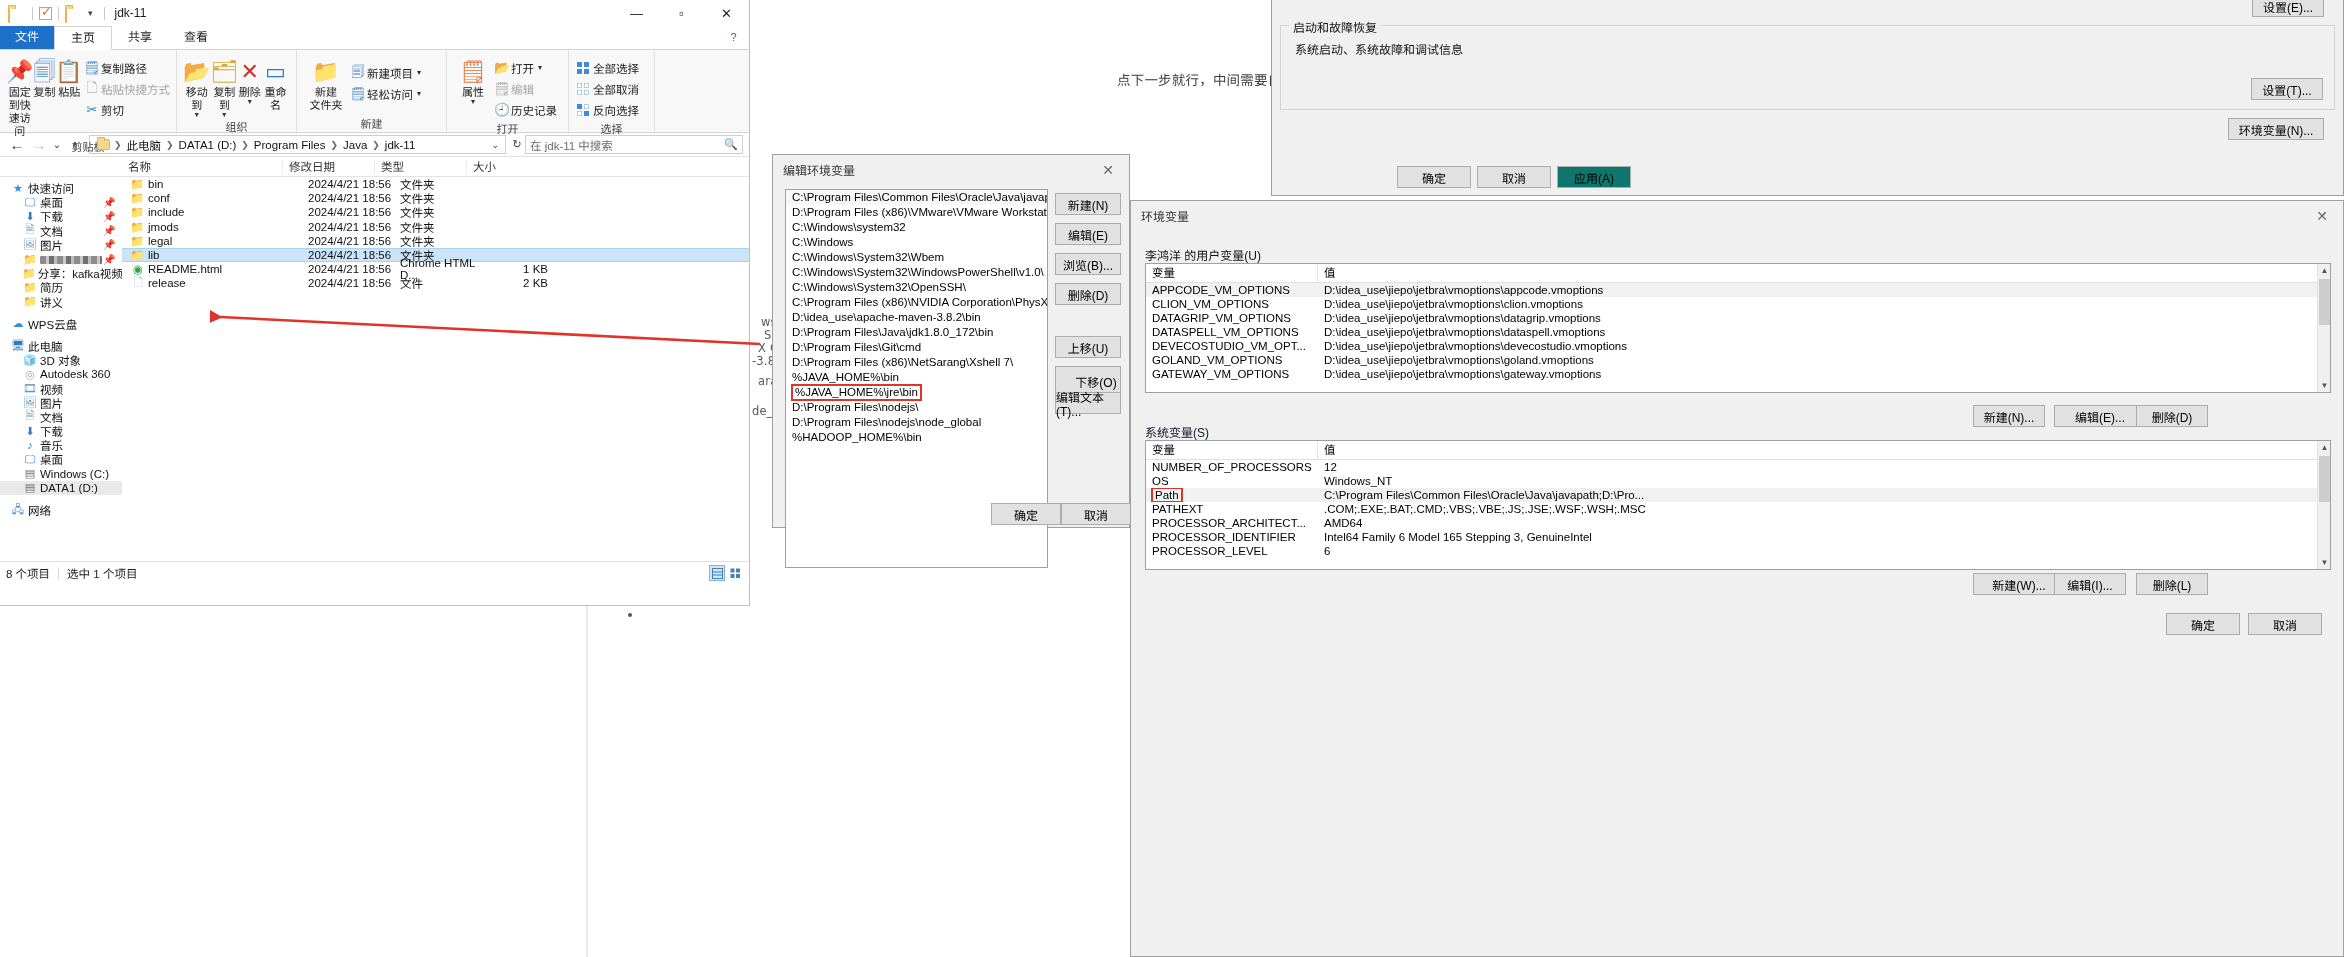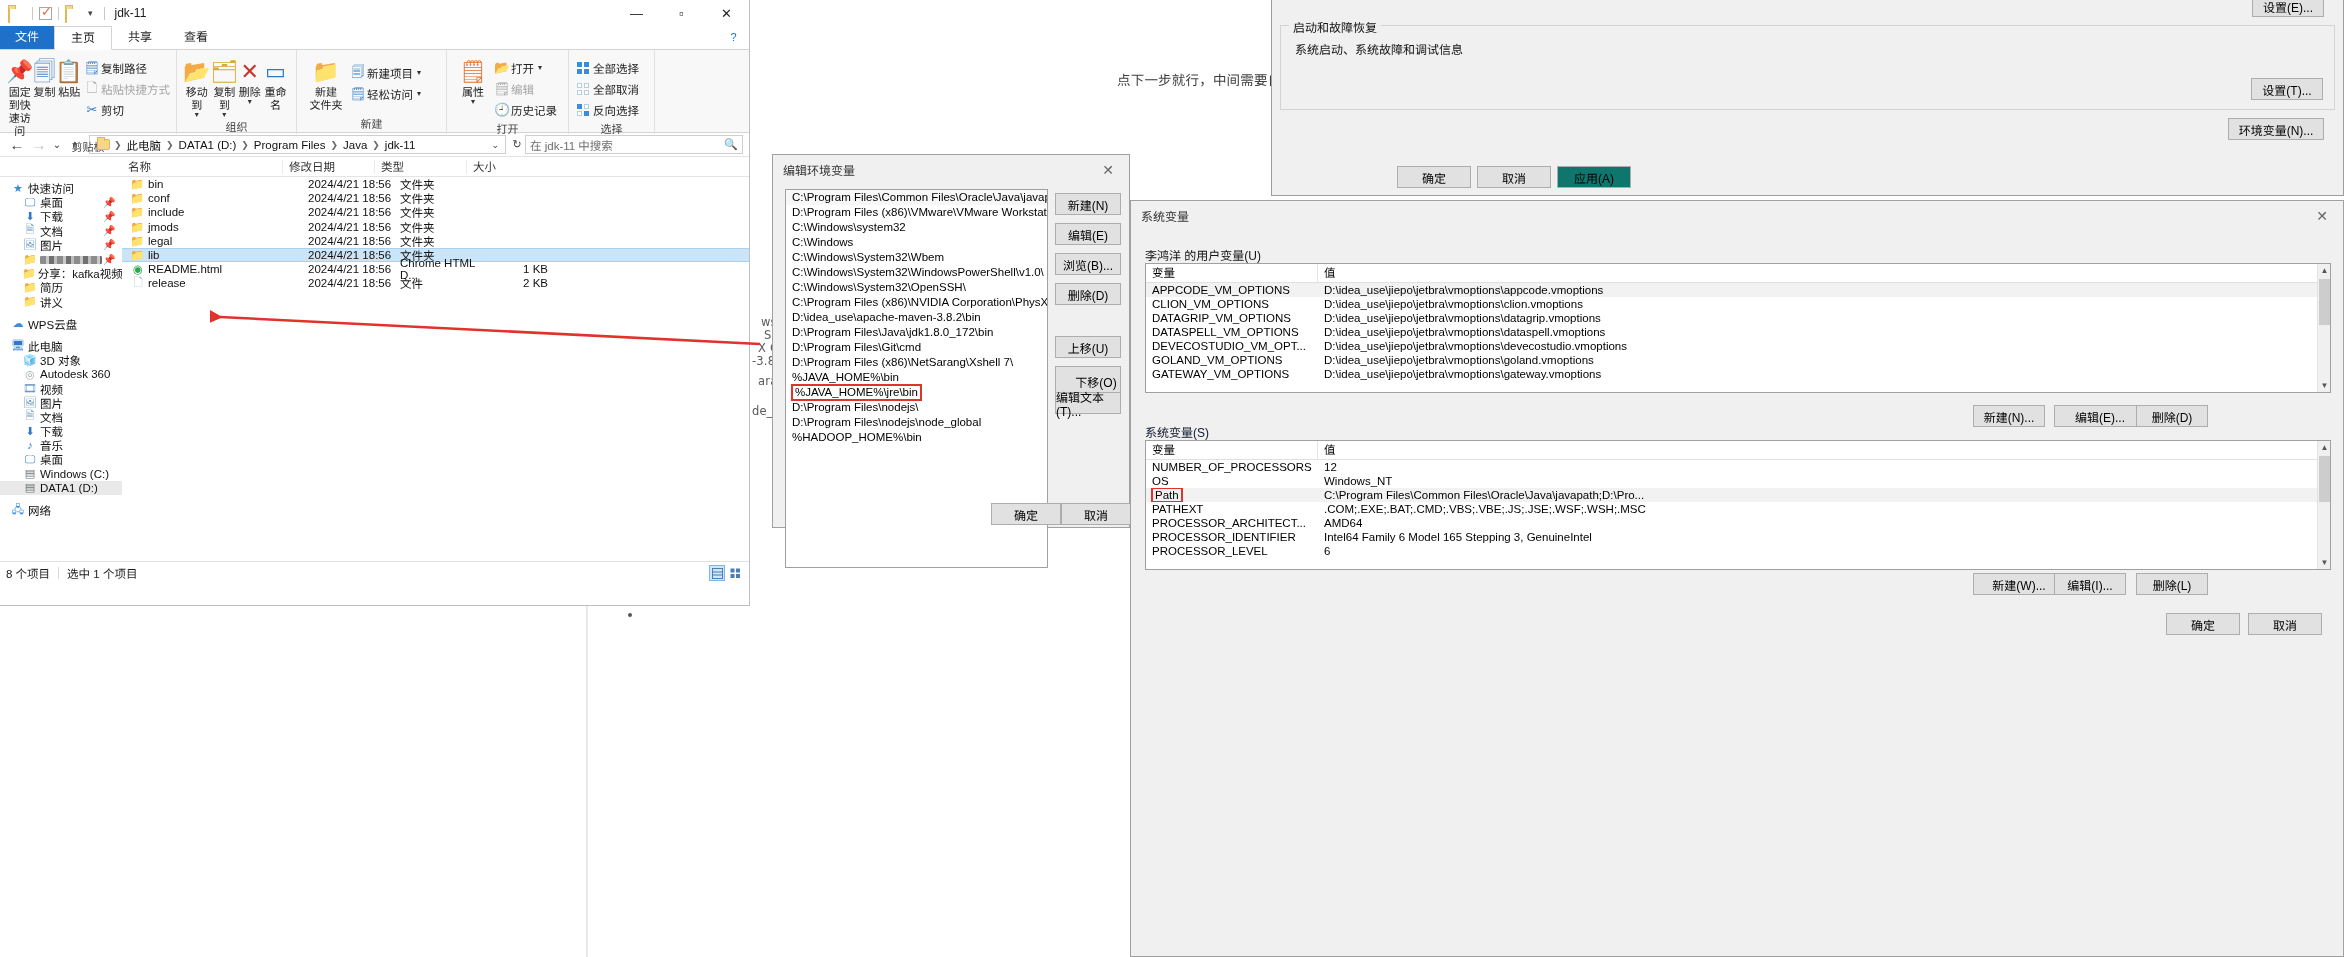--- a/index.html
+++ b/index.html
@@ -842,21 +842,21 @@
     <div class="btn" style="position:absolute; left:282px; top:181px; width:66px; height:22px;">上移(U)</div>
     <div class="btn" style="position:absolute; left:282px; top:211px; width:66px; height:30px;padding-left:16px;">下移(O)</div>
     <div class="btn" style="position:absolute; left:282px; top:237px; width:66px; height:22px;">编辑文本(T)...</div>
 
     <div class="btn" style="position:absolute; left:218px; top:348px; width:70px; height:22px;">确定</div>
     <div class="btn" style="position:absolute; left:292px; top:348px; width:70px; height:22px; left:288px;">取消</div>
   </div>
 
   <div class="dlg" style="left:1130px; top:200px; width:1214px; height:757px;">
     <div class="dlg-title">
-      <span>系统变量</span>
+      <span>环境变量</span>
       <span class="dlg-x">✕</span>
     </div>
 
     <div style="position:absolute; left:14px; top:45px; font-size:12px; color:#111;">李鸿洋 的用户变量(U)</div>
     <div class="tbl" style="position:absolute; left:14px; top:62px; width:1186px; height:130px;" id="user-tbl">
         <div class="tbl-head">
           <div style="width: 172px; border-right: 1px solid rgb(228, 228, 228);">变量</div>
           <div style="width: 990px;">值</div>
         </div>
         <div class="tbl-row sel">

